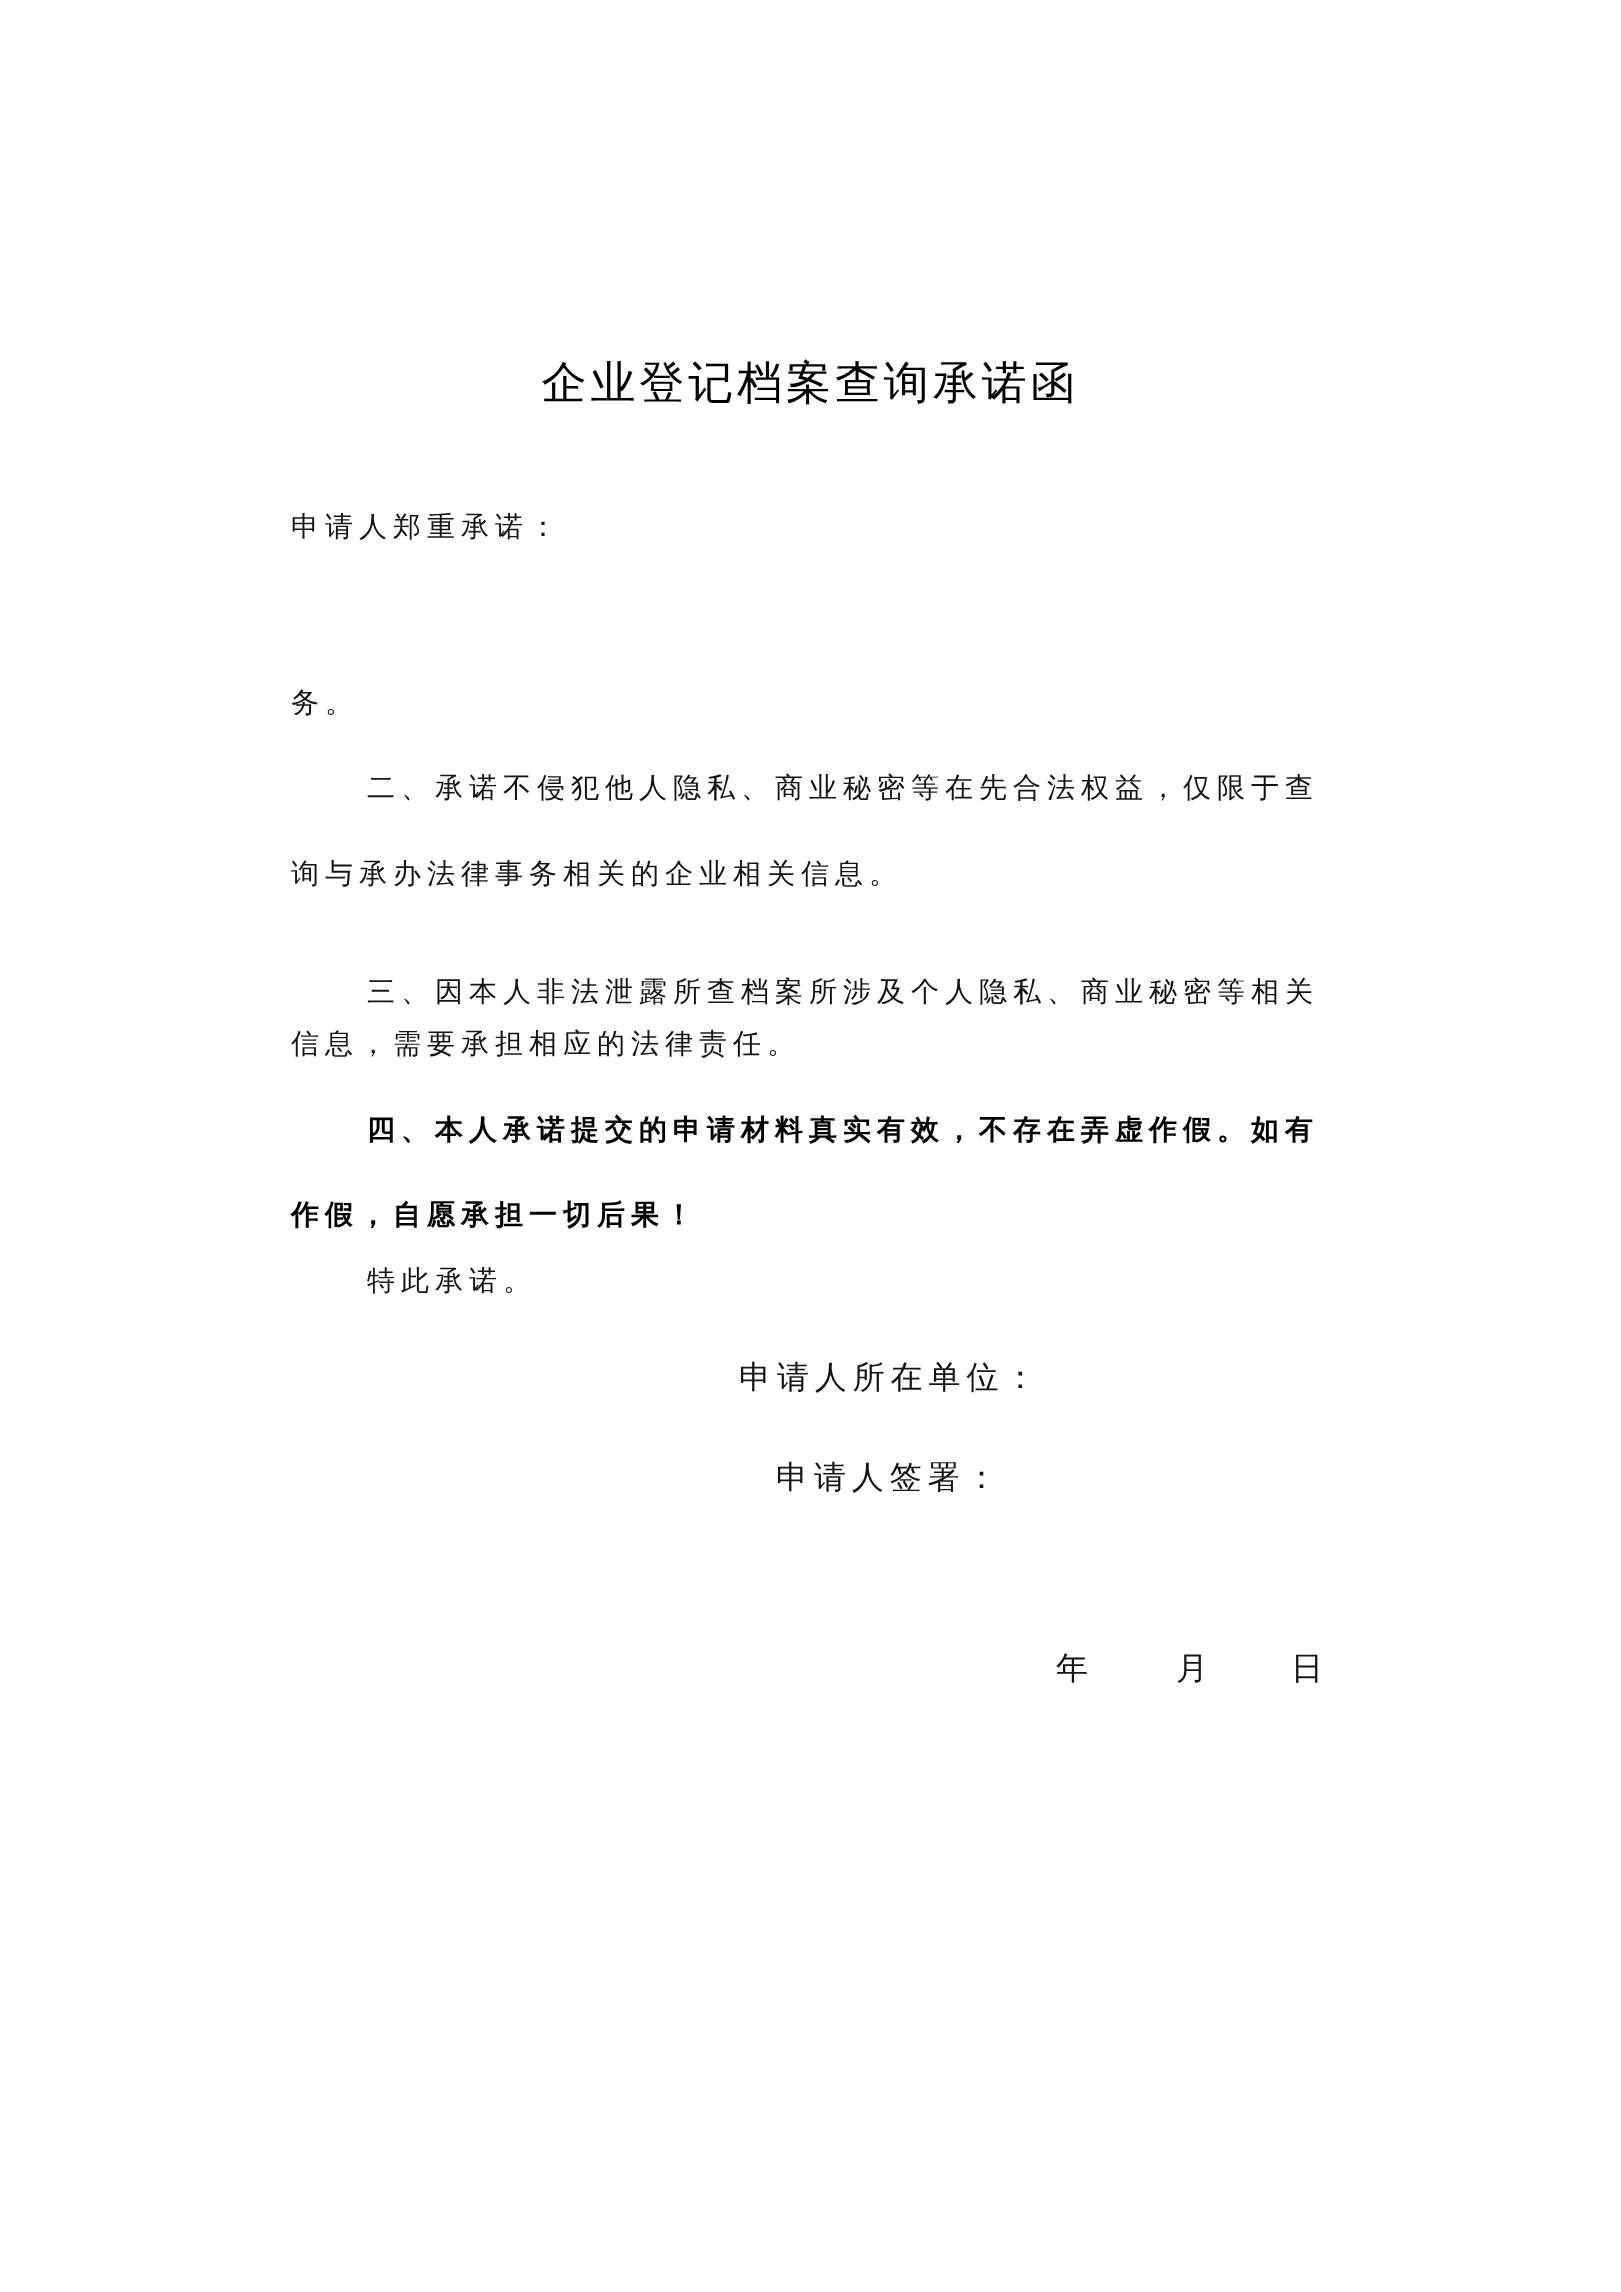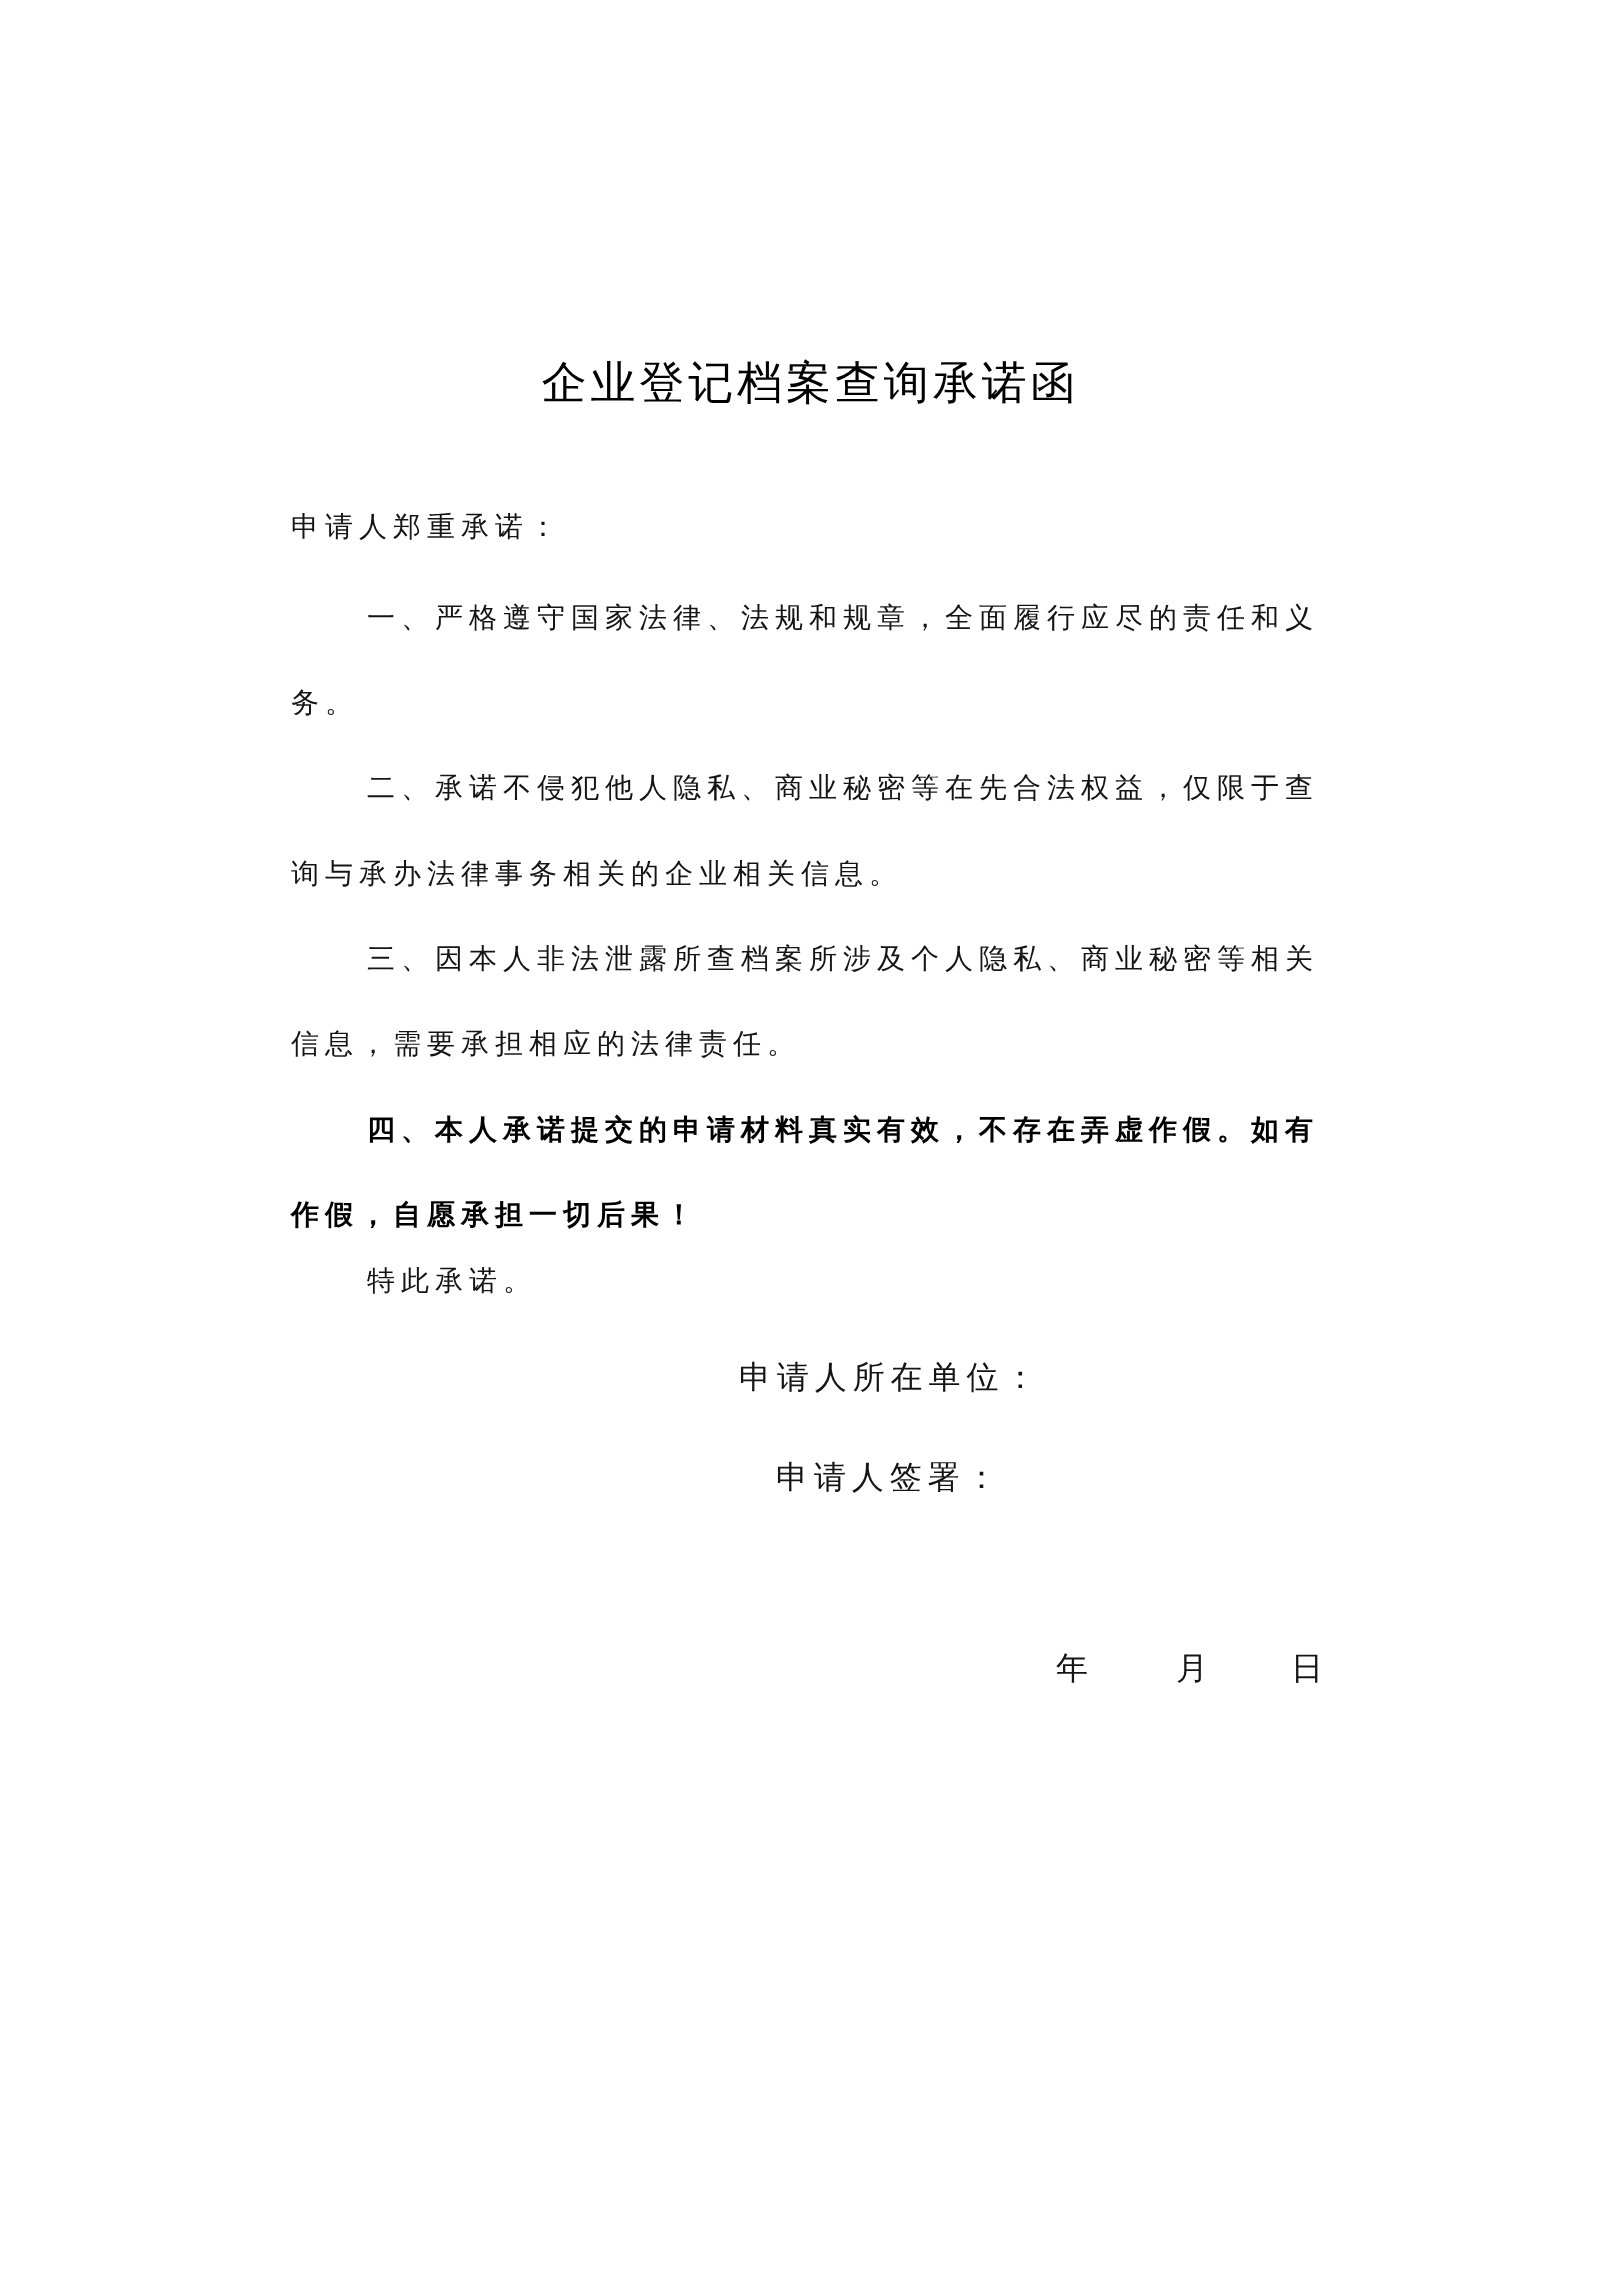--- a/index.html
+++ b/index.html
@@ -62,27 +62,26 @@
   </style>
 </head>
 <body>
 
 <div class="page">
 
   <div class="title">企业登记档案查询承诺函</div>
 
   <div class="line" style="top:505px;">申请人郑重承诺：</div>
 
-  <div class="line indent" style="top:596px;">一、严格遵守国家法律、法规和规章，全面履行应尽的责任和义</div>
   <div class="line" style="top:681px;">务。</div>
 
   <div class="line indent" style="top:766px;">二、承诺不侵犯他人隐私、商业秘密等在先合法权益，仅限于查</div>
   <div class="line" style="top:852px;">询与承办法律事务相关的企业相关信息。</div>
 
-  <div class="line indent" style="top:937px;">三、因本人非法泄露所查档案所涉及个人隐私、商业秘密等相关</div>
+  <div class="line indent" style="top:970px;">三、因本人非法泄露所查档案所涉及个人隐私、商业秘密等相关</div>
   <div class="line" style="top:1022px;">信息，需要承担相应的法律责任。</div>
 
   <div class="line indent bold" style="top:1108px;">四、本人承诺提交的申请材料真实有效，不存在弄虚作假。如有</div>
   <div class="line bold" style="top:1193px;">作假，自愿承担一切后果！</div>
 
   <div class="line indent" style="top:1259px;">特此承诺。</div>
 
   <div class="right-block" style="top:1356px; left:739px;">申请人所在单位：</div>
   <div class="right-block" style="top:1456px; left:776px;">申请人签署：</div>
 

